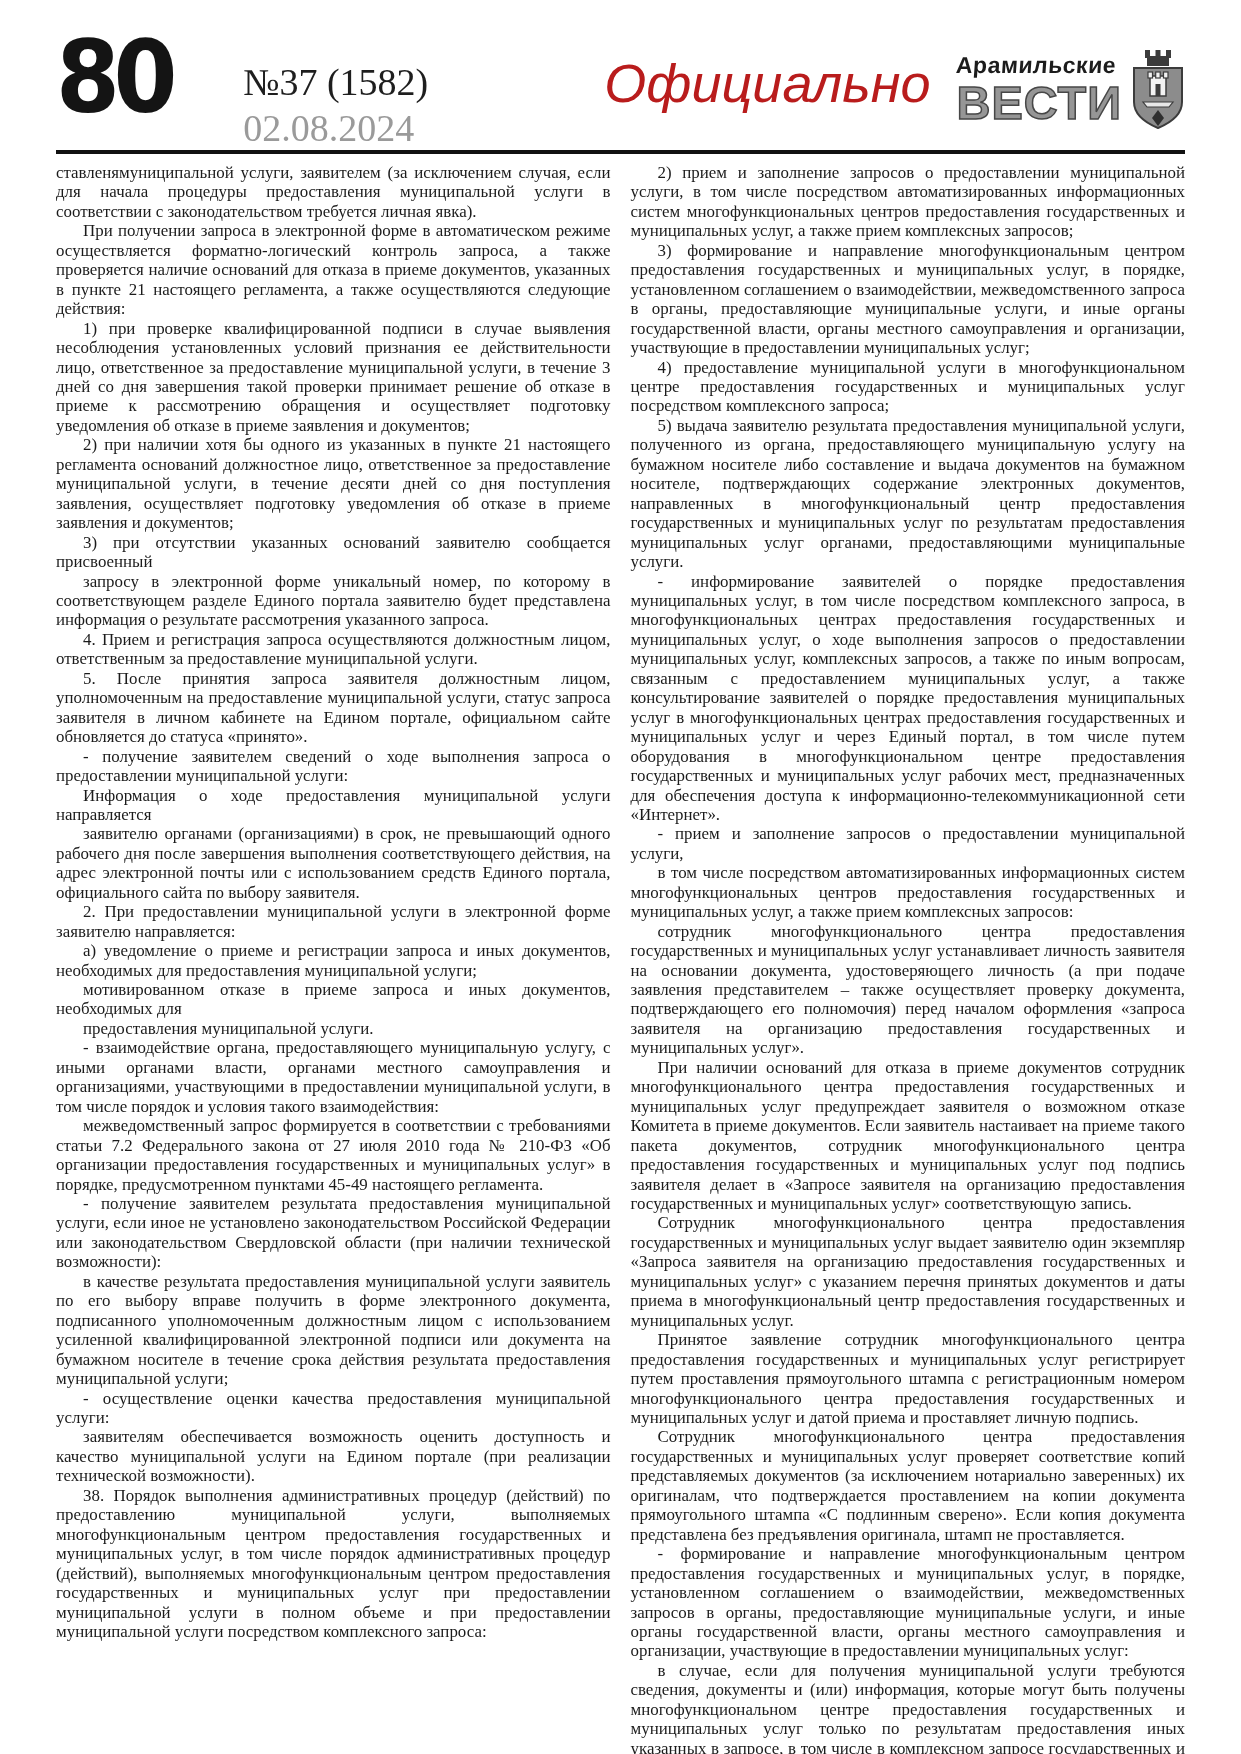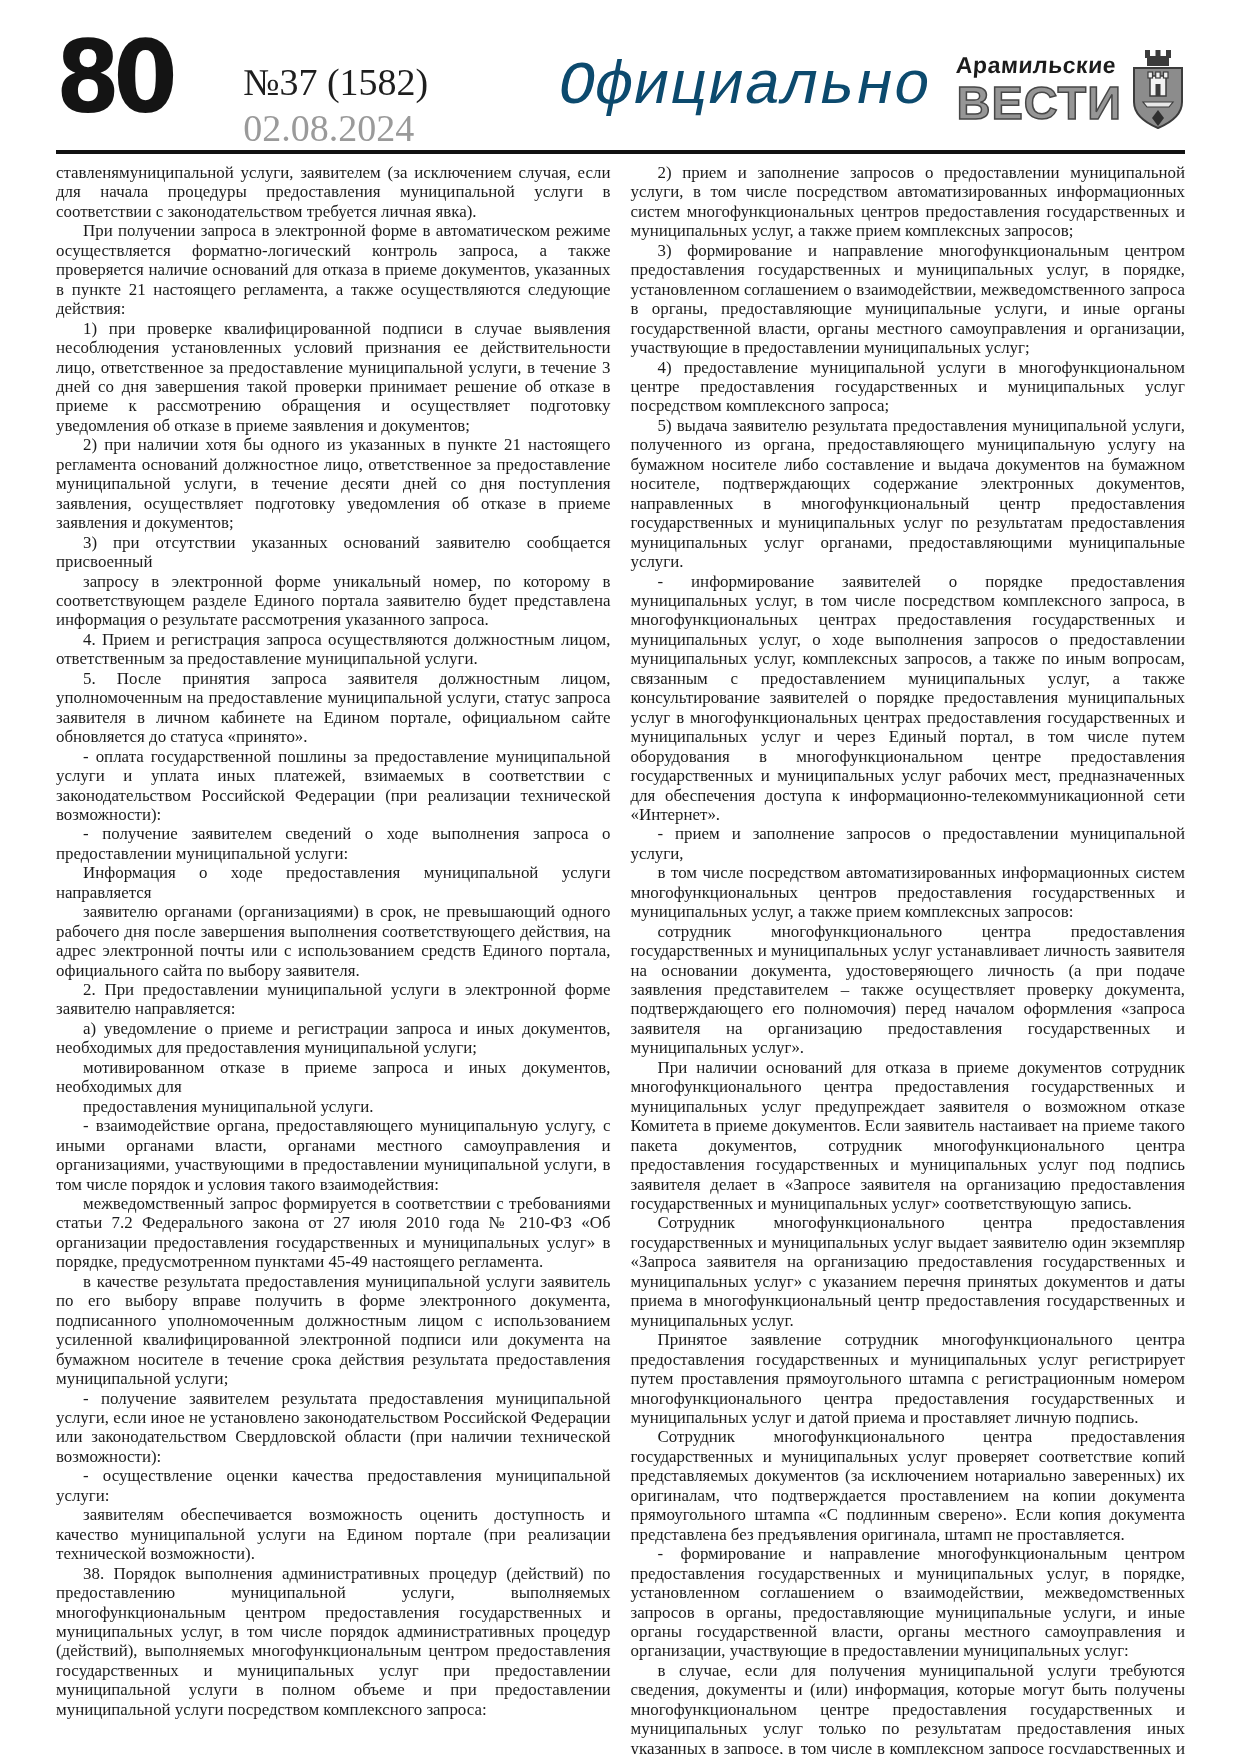--- a/index.html
+++ b/index.html
@@ -17,22 +17,22 @@
     font-family:"DejaVu Sans", sans-serif;
     font-weight:bold;font-size:100px;line-height:0.88;
     letter-spacing:-7px;color:#141414;
     transform:scaleX(0.92);transform-origin:left top;
   }
   .issue-block{margin-left:62px;margin-top:26px;font-size:38px;line-height:1.2;}
   .issue{color:#1e1e1e;}
   .date{color:#9a9a9a;}
   .section-title{
     margin-left:auto;margin-right:26px;margin-top:22px;
-    font-family:Liberation Mono, monospace;font-style:italic;
-    font-size:62px;line-height:1;color:#0c4a6e;white-space:nowrap;
+    font-family:Liberation Sans, sans-serif;font-style:italic;
+    font-size:54px;line-height:1;color:#b91c1c;white-space:nowrap;
   }
   .logo{display:flex;align-items:center;gap:9px;margin-top:16px;}
   .logo-text{display:flex;flex-direction:column;align-items:flex-start;line-height:1;}
   .logo-top{
     font-family:"Liberation Sans", sans-serif;font-weight:bold;
     font-size:23px;color:#1c1c1c;letter-spacing:.5px;transform:skewX(-4deg);
   }
   .logo-bottom{
     font-family:"Liberation Sans", sans-serif;font-weight:bold;
     font-size:47px;color:#969696;letter-spacing:1px;margin-top:2px;
@@ -94,32 +94,31 @@
   <div class="cols">
     <div class="col" id="col-left">
         <p class="">ставленямуниципальной услуги, заявителем (за исключением случая, если для начала процедуры предоставления муниципальной услуги в соответствии с законодательством требуется личная явка).</p>
         <p class="ind">При получении запроса в электронной форме в автоматическом режиме осуществляется форматно-логический контроль запроса, а также проверяется наличие оснований для отказа в приеме документов, указанных в пункте 21 настоящего регламента, а также осуществляются следующие действия:</p>
         <p class="ind">1) при проверке квалифицированной подписи в случае выявления несоблюдения установленных условий признания ее действительности лицо, ответственное за предоставление муниципальной услуги, в течение 3 дней со дня завершения такой проверки принимает решение об отказе в приеме к рассмотрению обращения и осуществляет подготовку уведомления об отказе в приеме заявления и документов;</p>
         <p class="ind">2) при наличии хотя бы одного из указанных в пункте 21 настоящего регламента оснований должностное лицо, ответственное за предоставление муниципальной услуги, в течение десяти дней со дня поступления заявления, осуществляет подготовку уведомления об отказе в приеме заявления и документов;</p>
         <p class="ind">3) при отсутствии указанных оснований заявителю сообщается присвоенный</p>
         <p class="ind">запросу в электронной форме уникальный номер, по которому в соответствующем разделе Единого портала заявителю будет представлена информация о результате рассмотрения указанного запроса.</p>
         <p class="ind">4. Прием и регистрация запроса осуществляются должностным лицом, ответственным за предоставление муниципальной услуги.</p>
         <p class="ind">5. После принятия запроса заявителя должностным лицом, уполномоченным на предоставление муниципальной услуги, статус запроса заявителя в личном кабинете на Едином портале, официальном сайте обновляется до статуса «принято».</p>
-        <p class="ind">- оплата государственной пошлины за предоставление муниципальной услуги и уплата иных платежей, взимаемых в соответствии с законодательством Российской Федерации (при реализации технической возможности):</p>
         <p class="ind">- получение заявителем сведений о ходе выполнения запроса о предоставлении муниципальной услуги:</p>
         <p class="ind">Информация о ходе предоставления муниципальной услуги направляется</p>
         <p class="ind">заявителю органами (организациями) в срок, не превышающий одного рабочего дня после завершения выполнения соответствующего действия, на адрес электронной почты или с использованием средств Единого портала, официального сайта по выбору заявителя.</p>
         <p class="ind">2. При предоставлении муниципальной услуги в электронной форме заявителю направляется:</p>
         <p class="ind">а) уведомление о приеме и регистрации запроса и иных документов, необходимых для предоставления муниципальной услуги;</p>
         <p class="ind">мотивированном отказе в приеме запроса и иных документов, необходимых для</p>
         <p class="ind">предоставления муниципальной услуги.</p>
         <p class="ind">- взаимодействие органа, предоставляющего муниципальную услугу, с иными органами власти, органами местного самоуправления и организациями, участвующими в предоставлении муниципальной услуги, в том числе порядок и условия такого взаимодействия:</p>
         <p class="ind">межведомственный запрос формируется в соответствии с требованиями статьи 7.2 Федерального закона от 27 июля 2010 года № 210-ФЗ «Об организации предоставления государственных и муниципальных услуг» в порядке, предусмотренном пунктами 45-49 настоящего регламента.</p>
+        <p class="ind">- получение заявителем результата предоставления муниципальной услуги, если иное не установлено законодательством Российской Федерации или законодательством Свердловской области (при наличии технической возможности):</p>
         <p class="ind">в качестве результата предоставления муниципальной услуги заявитель по его выбору вправе получить в форме электронного документа, подписанного уполномоченным должностным лицом с использованием усиленной квалифицированной электронной подписи или документа на бумажном носителе в течение срока действия результата предоставления муниципальной услуги;</p>
-        <p class="ind">- получение заявителем результата предоставления муниципальной услуги, если иное не установлено законодательством Российской Федерации или законодательством Свердловской области (при наличии технической возможности):</p>
         <p class="ind">- осуществление оценки качества предоставления муниципальной услуги:</p>
         <p class="ind">заявителям обеспечивается возможность оценить доступность и качество муниципальной услуги на Едином портале (при реализации технической возможности).</p>
         <p class="ind">38. Порядок выполнения административных процедур (действий) по предоставлению муниципальной услуги, выполняемых многофункциональным центром предоставления государственных и муниципальных услуг, в том числе порядок административных процедур (действий), выполняемых многофункциональным центром предоставления государственных и муниципальных услуг при предоставлении муниципальной услуги в полном объеме и при предоставлении муниципальной услуги посредством комплексного запроса:</p>
       </div>
     <div class="col" id="col-right">
         <p class="ind">2) прием и заполнение запросов о предоставлении муниципальной услуги, в том числе посредством автоматизированных информационных систем многофункциональных центров предоставления государственных и муниципальных услуг, а также прием комплексных запросов;</p>
         <p class="ind">3) формирование и направление многофункциональным центром предоставления государственных и муниципальных услуг, в порядке, установленном соглашением о взаимодействии, межведомственного запроса в органы, предоставляющие муниципальные услуги, и иные органы государственной власти, органы местного самоуправления и организации, участвующие в предоставлении муниципальных услуг;</p>
         <p class="ind">4) предоставление муниципальной услуги в многофункциональном центре предоставления государственных и муниципальных услуг посредством комплексного запроса;</p>
         <p class="ind">5) выдача заявителю результата предоставления муниципальной услуги, полученного из органа, предоставляющего муниципальную услугу на бумажном носителе либо составление и выдача документов на бумажном носителе, подтверждающих содержание электронных документов, направленных в многофункциональный центр предоставления государственных и муниципальных услуг по результатам предоставления муниципальных услуг органами, предоставляющими муниципальные услуги.</p>
         <p class="ind">- информирование заявителей о порядке предоставления муниципальных услуг, в том числе посредством комплексного запроса, в многофункциональных центрах предоставления государственных и муниципальных услуг, о ходе выполнения запросов о предоставлении муниципальных услуг, комплексных запросов, а также по иным вопросам, связанным с предоставлением муниципальных услуг, а также консультирование заявителей о порядке предоставления муниципальных услуг в многофункциональных центрах предоставления государственных и муниципальных услуг и через Единый портал, в том числе путем оборудования в многофункциональном центре предоставления государственных и муниципальных услуг рабочих мест, предназначенных для обеспечения доступа к информационно-телекоммуникационной сети «Интернет».</p>

